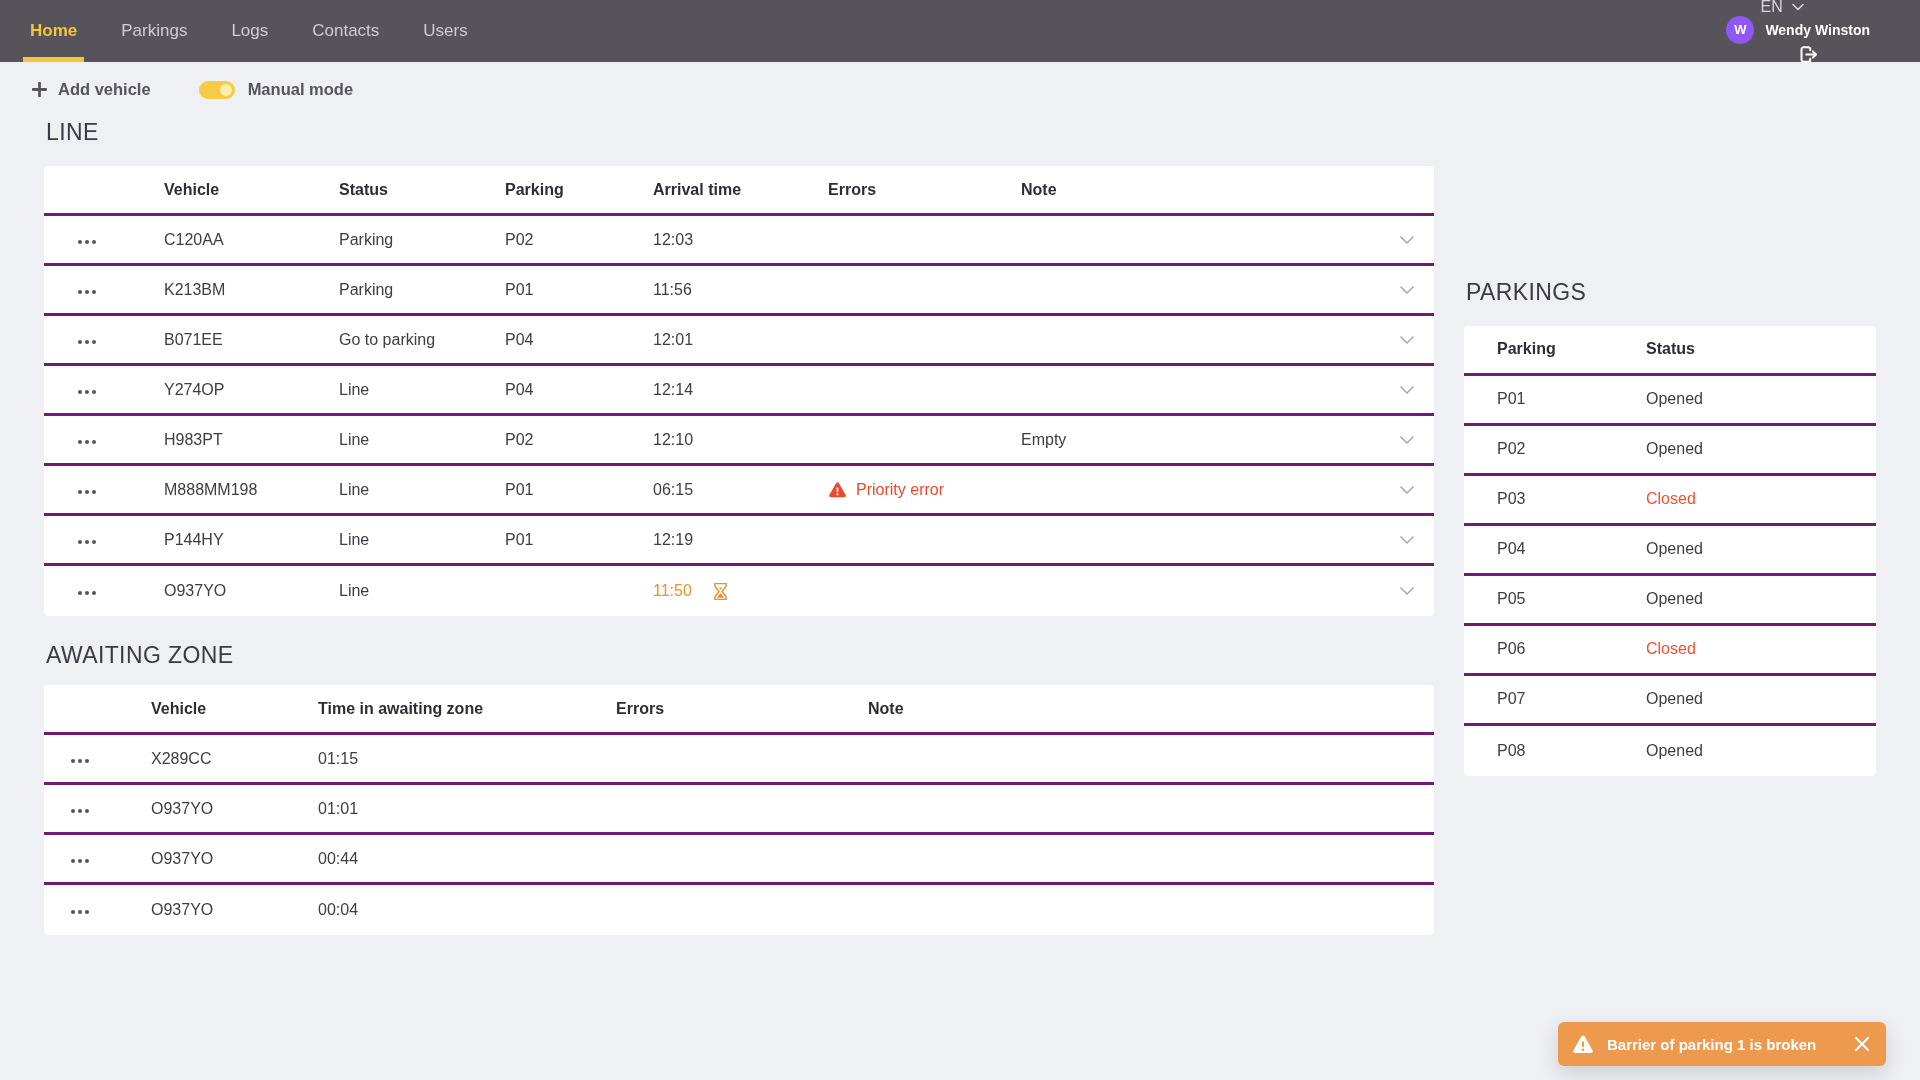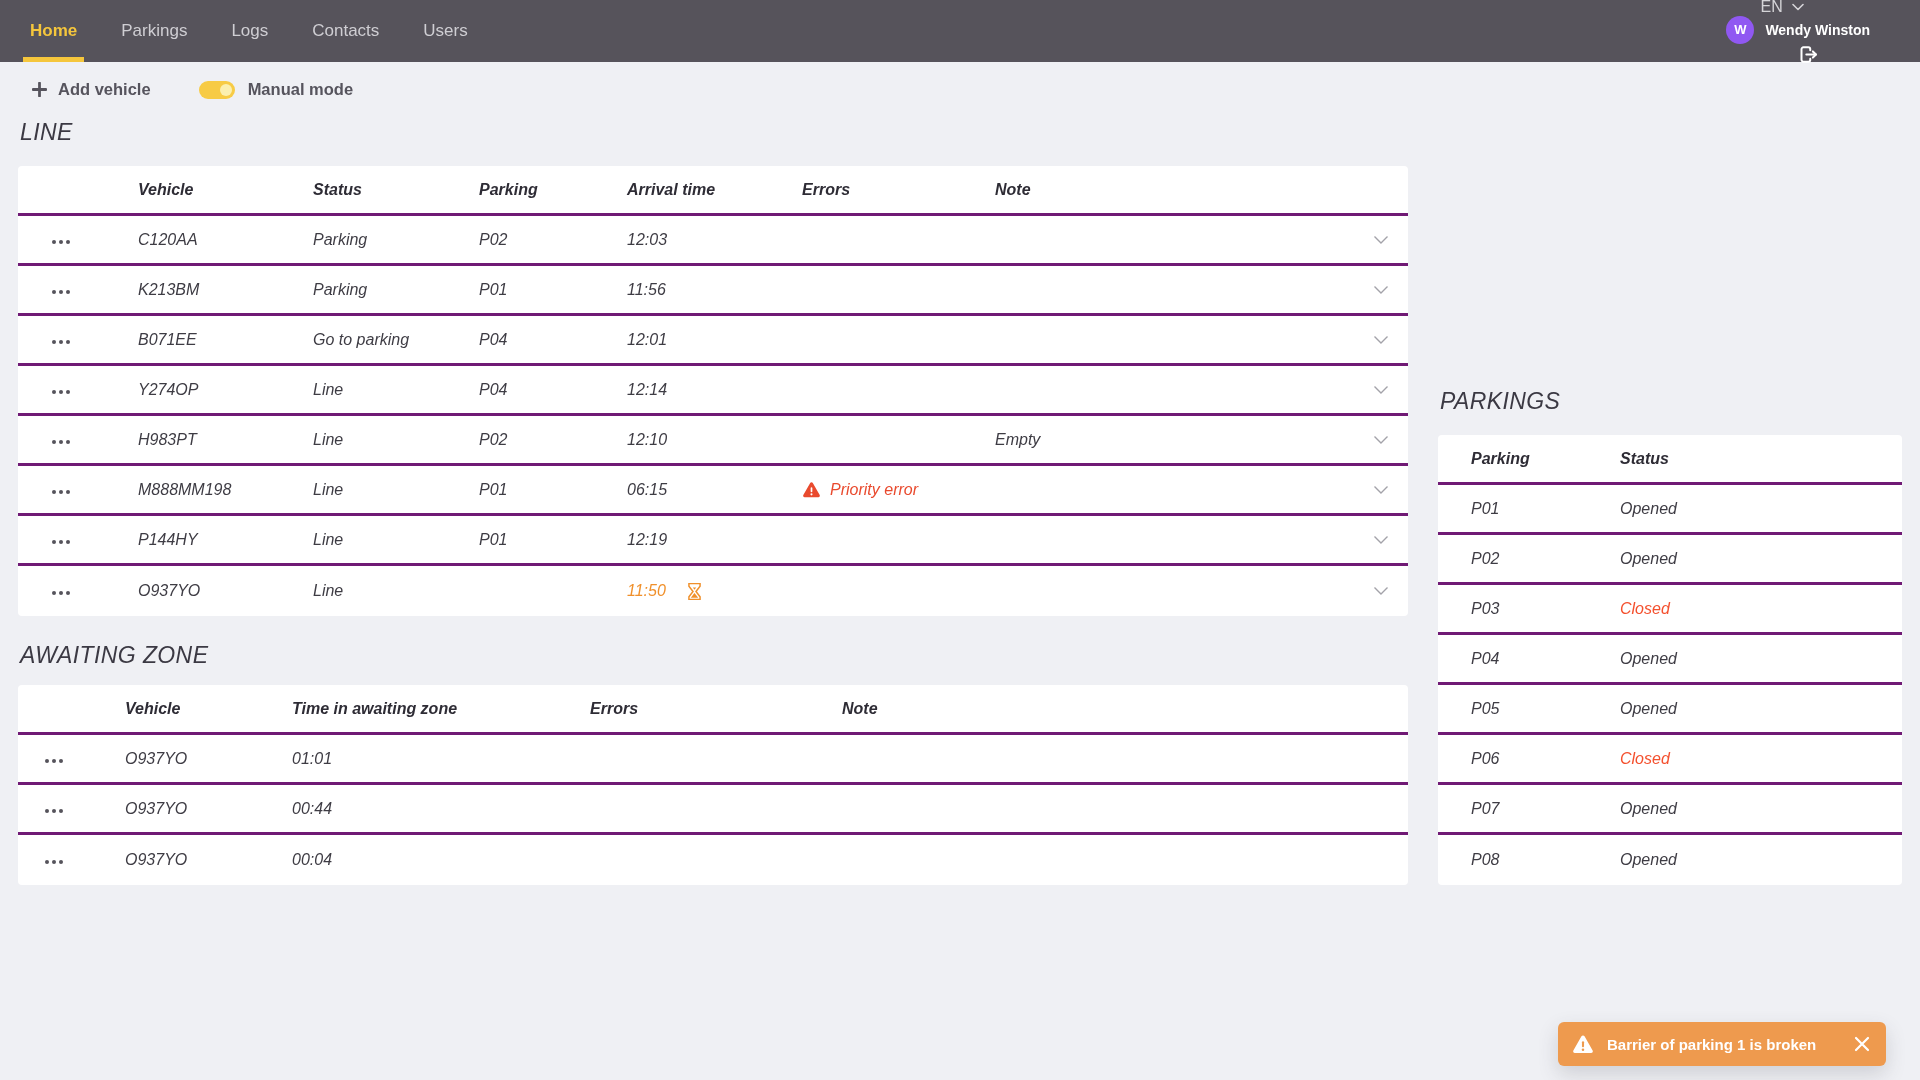--- a/index.html
+++ b/index.html
@@ -77,24 +77,23 @@
     content: "";
     position: absolute; top: 3px; right: 3px;
     width: 12px; height: 12px; border-radius: 50%;
     background: #FBEFAF;
   }
   .manual-label { color: #56545D; font-size: 16.5px; font-weight: 600; }
 
   
   .content {
     display: flex;
-    padding: 0 18px;
+    padding: 0 44px;
     gap: 30px;
-    align-items: flex-end;
-    font-style: italic;
+    align-items: center;
   }
   .left-col { width: 1390px; flex: none; }
   .right-col { flex: 1; }
 
   .section-title {
     font-size: 23px;
     font-weight: 500;
     color: #3B3943;
     letter-spacing: 0.4px;
     margin: 8px 0 0 2px;
@@ -399,20 +398,31 @@
         <div>Errors</div>
         <div>Note</div>
       </div>
 
       <div class="t-row await-grid">
         <div class="cell-menu"><span class="dots">
               <i></i>
               <i></i>
               <i></i>
             </span></div>
+        <div>X289CC</div>
+        <div>01:15</div>
+        <div></div>
+        <div></div>
+      </div>
+      <div class="t-row await-grid">
+        <div class="cell-menu"><span class="dots">
+              <i></i>
+              <i></i>
+              <i></i>
+            </span></div>
         <div>O937YO</div>
         <div>01:01</div>
         <div></div>
         <div></div>
       </div>
       <div class="t-row await-grid">
         <div class="cell-menu"><span class="dots">
               <i></i>
               <i></i>
               <i></i>

